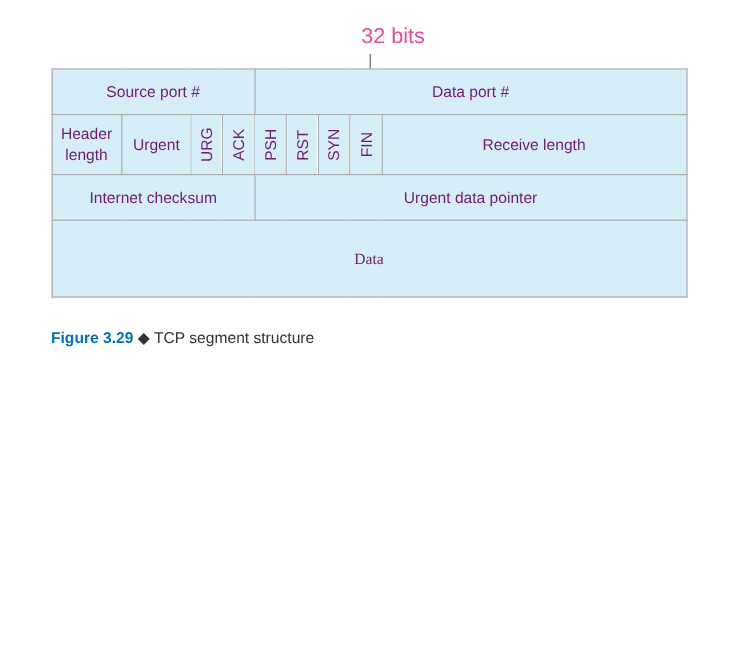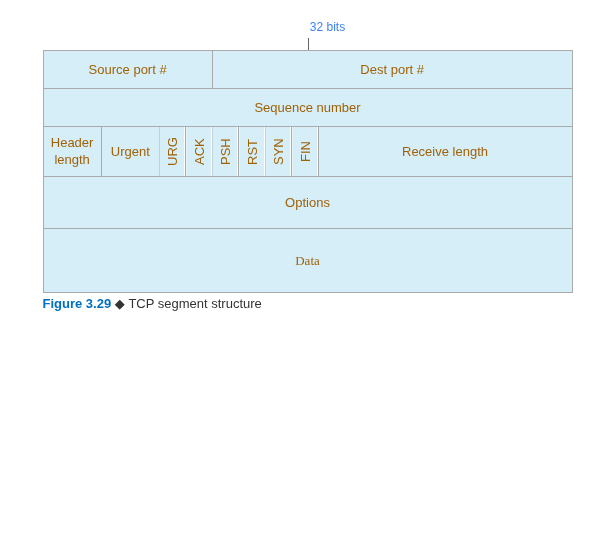--- a/index.html
+++ b/index.html
@@ -11,22 +11,22 @@
       padding: 20px;
       width: 615px;
     }
     .diagram-container {
       display: flex;
       flex-direction: column;
       align-items: center;
       margin-bottom: 12px;
     }
     .bits-label {
-      font-size: 12px;
-      color: #3b82f6;
+      font-size: 18px;
+      color: #ec4899;
       margin-bottom: 4px;
       position: relative;
       left: 20px;
     }
     .tick-line {
       display: flex;
       justify-content: center;
       width: 530px;
       position: relative;
       height: 12px;
@@ -46,21 +46,21 @@
       width: 530px;
       border: 1.5px solid #999;
     }
     .tcp-table td {
       border: 1px solid #aaa;
       background: #d6eef8;
       text-align: center;
       vertical-align: middle;
       padding: 6px 4px;
       font-size: 13px;
-      color: #a16207;
+      color: #701a75;
     }
     .tcp-table .row-full td {
       height: 38px;
     }
     .tcp-table .row-flags td {
       height: 50px;
     }
     .flag-cell {
       writing-mode: vertical-rl;
       text-orientation: mixed;
@@ -74,21 +74,21 @@
       line-height: 1.3;
     }
     .options-row td {
       height: 52px;
     }
     .data-row td {
       height: 64px;
       font-family: Liberation Serif, serif;
     }
     .figure-caption {
-      margin-top: 3px;
+      margin-top: 26px;
       font-size: 13px;
       color: #0070c0;
       font-weight: bold;
       width: 530px;
     }
     .figure-caption span {
       color: #333;
       font-weight: normal;
     }
   </style>
@@ -99,49 +99,47 @@
   <div class="bits-label">32 bits</div>
   <div class="tick-line"></div>
   <table class="tcp-table">
     <tbody>
 
       <tr class="row-full">
         <td colspan="6" style="width:50%">
           <span>Source port #</span>
         </td>
         <td colspan="6" style="width:50%">
-          <span>Dest port #</span>
+          <span>Data port #</span>
         </td>
       </tr>
 
-      <tr class="row-full">
-        <td colspan="12">
-          <span>Sequence number</span>
-        </td>
-      </tr>
 
 
       <tr class="row-flags">
         <td colspan="2" class="header-length-cell" style="width:11%">Header<br>length</td>
         <td colspan="2" style="width:11%">Urgent</td>
         <td class="flag-cell" style="width:5%">URG</td>
         <td class="flag-cell" style="width:5%">ACK</td>
         <td class="flag-cell" style="width:5%">PSH</td>
         <td class="flag-cell" style="width:5%">RST</td>
         <td class="flag-cell" style="width:5%">SYN</td>
         <td class="flag-cell" style="width:5%">FIN</td>
         <td colspan="2" style="width:48%">Receive length</td>
       </tr>
 
-
-      <tr class="options-row">
-        <td colspan="12">
-          <span>Options</span>
+      <tr class="row-full">
+        <td colspan="6" style="width:50%">
+          <span>Internet checksum</span>
+        </td>
+        <td colspan="6" style="width:50%">
+          <span>Urgent data pointer</span>
         </td>
       </tr>
+
 
       <tr class="data-row">
         <td colspan="12">
           <span>Data</span>
         </td>
       </tr>
     </tbody>
   </table>
   <div class="figure-caption">
     <strong>Figure 3.29</strong>

